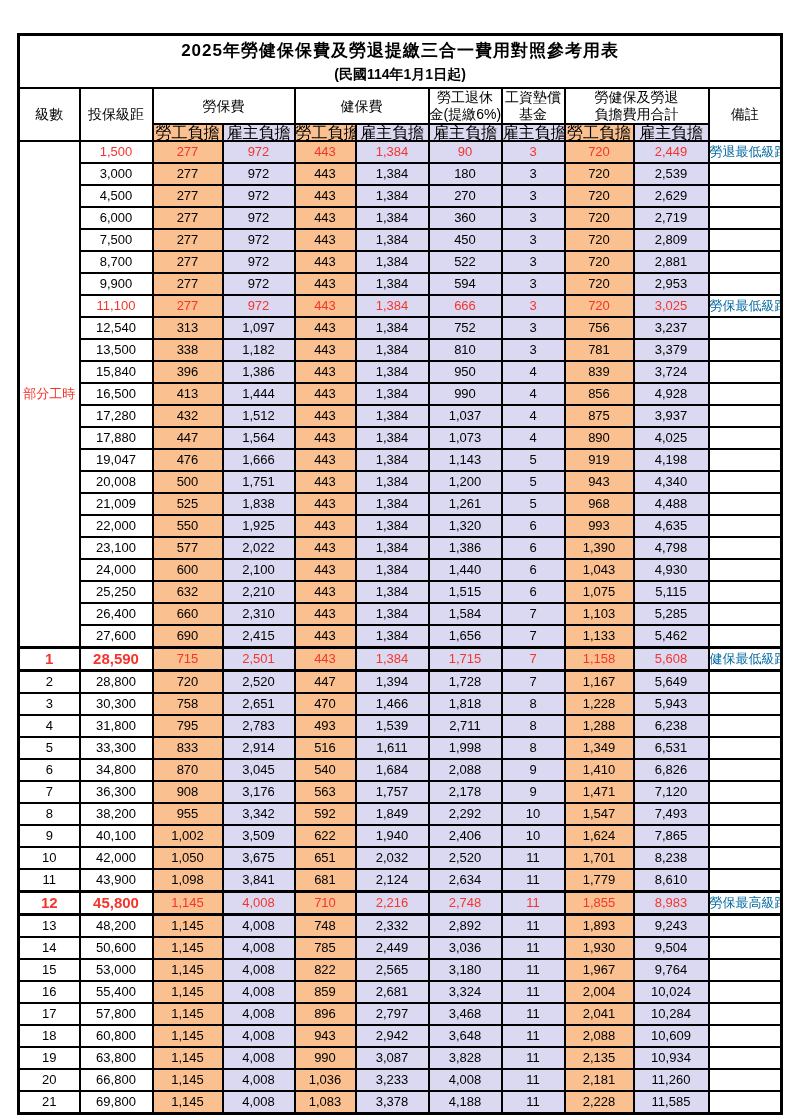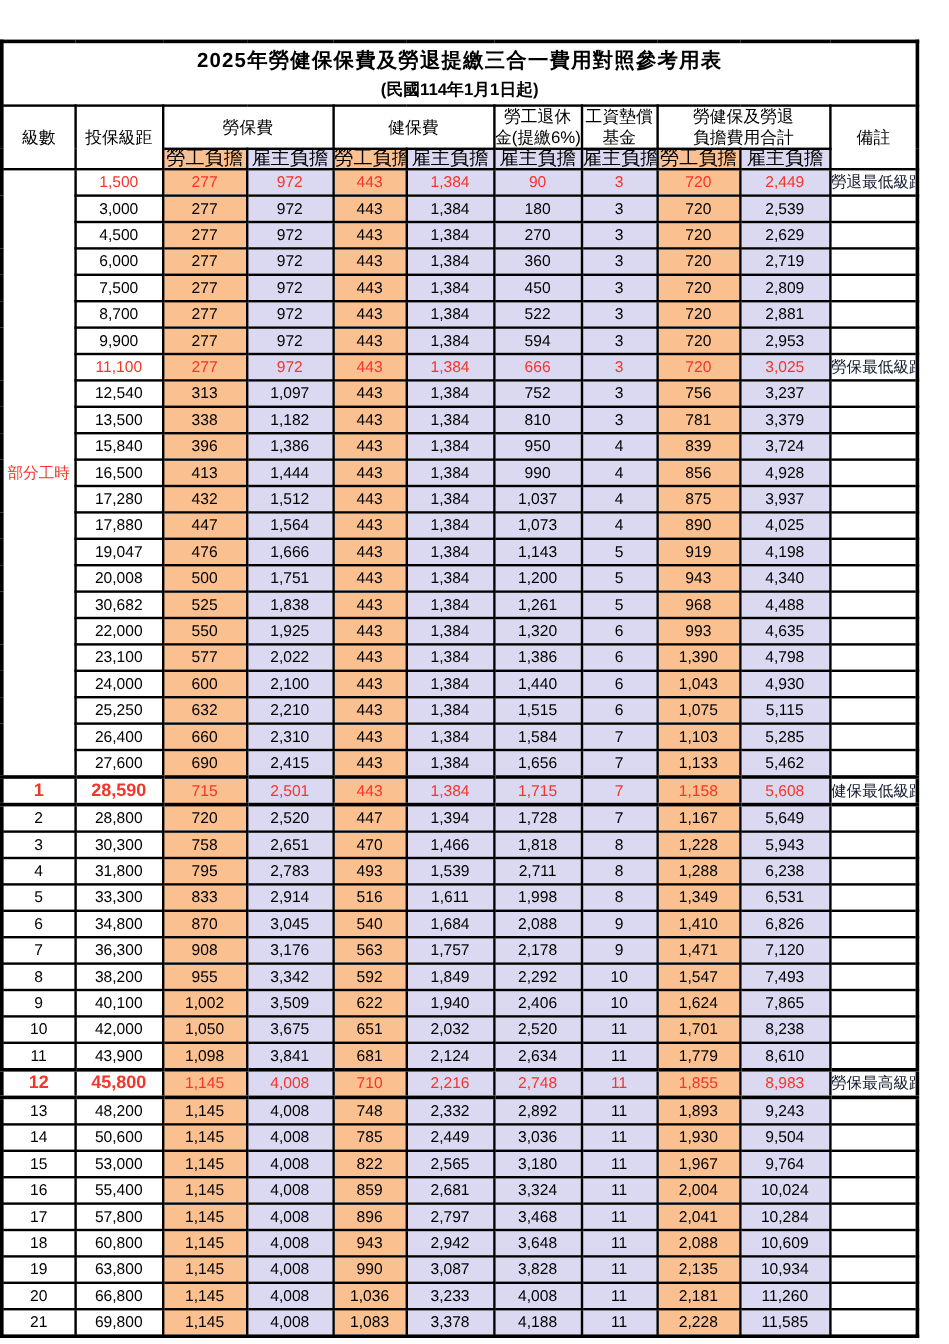--- a/index.html
+++ b/index.html
@@ -3,21 +3,21 @@
 <meta charset="utf-8">
 <style>
   html,body{margin:0;padding:0;}
   body{
     width:791px;height:1120px;background:#ffffff;
     font-family:"Liberation Sans","DejaVu Sans",sans-serif;
     color:#000;
   }
   .sheet{position:relative;width:791px;height:1120px;background:#fff;overflow:hidden;}
   table.ref{
-    position:absolute;left:0;top:33px;
+    position:absolute;left:17px;top:33px;
     border-collapse:collapse;table-layout:fixed;
     width:763px;
   }
   table.ref td{
     border:2px solid #000;
     text-align:center;vertical-align:middle;
     padding:0;overflow:hidden;white-space:nowrap;
   }
   table.ref{border:3px solid #000;}
   
@@ -29,21 +29,21 @@
   tr.h2 td{height:15px;font-size:16px;line-height:15px;}
   
   tr.dr td{height:20px;font-size:13px;line-height:20px;}
   td.o{background:#fac090;}
   td.l{background:#dbd8f1;}
   td.w{background:#ffffff;}
   td.lvl{background:#ffffff;}
   td.partial{font-size:13px;letter-spacing:0;}
   td.note{font-size:10.5px;color:#f4352b;background:#fff;}
   tr.red td{color:#f4352b;text-align:center;}
-  tr.red td.note{color:#0f172a;}
+  tr.red td.note{color:#0369a1;}
   tr.em td.lvl, tr.em td.bracket{font-weight:bold;font-size:15px;}
   tr.em td{border-top-width:3px;border-bottom-width:3px;}
 </style>
 </head>
 <body>
 
 <div class="sheet">
   <table class="ref">
     <colgroup>
       <col style="width:61px">
@@ -283,21 +283,21 @@
           <td class="l">1,751</td>
           <td class="o">443</td>
           <td class="l">1,384</td>
           <td class="l">1,200</td>
           <td class="l">5</td>
           <td class="o">943</td>
           <td class="l">4,340</td>
           <td class="note"></td>
         </tr>
         <tr class="dr">
-          <td class="w bracket">30,682</td>
+          <td class="w bracket">21,009</td>
           <td class="o">525</td>
           <td class="l">1,838</td>
           <td class="o">443</td>
           <td class="l">1,384</td>
           <td class="l">1,261</td>
           <td class="l">5</td>
           <td class="o">968</td>
           <td class="l">4,488</td>
           <td class="note"></td>
         </tr>

